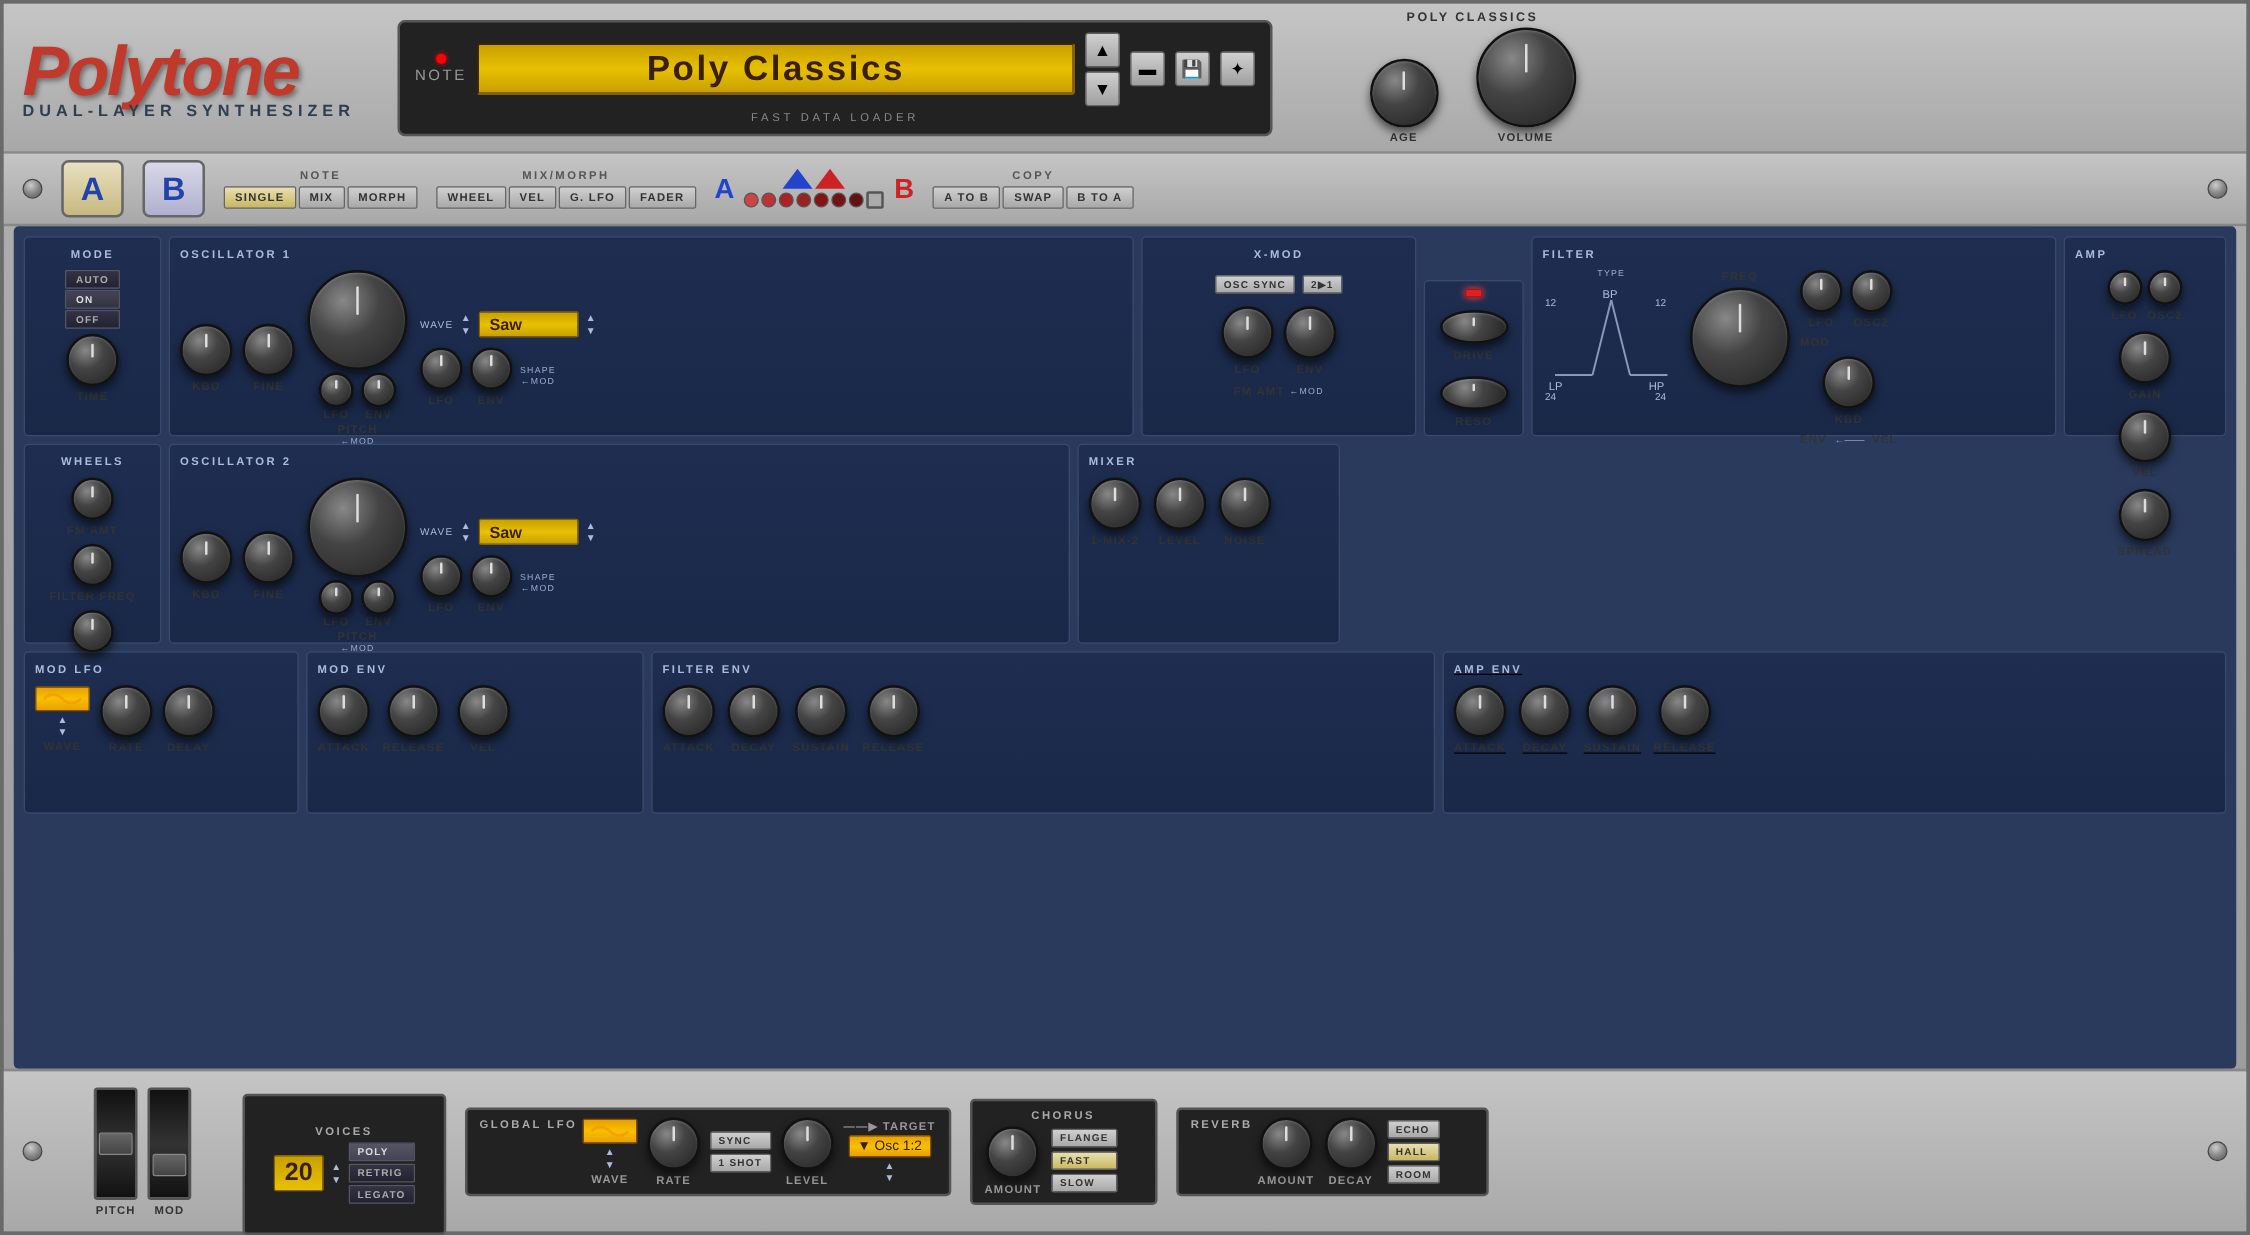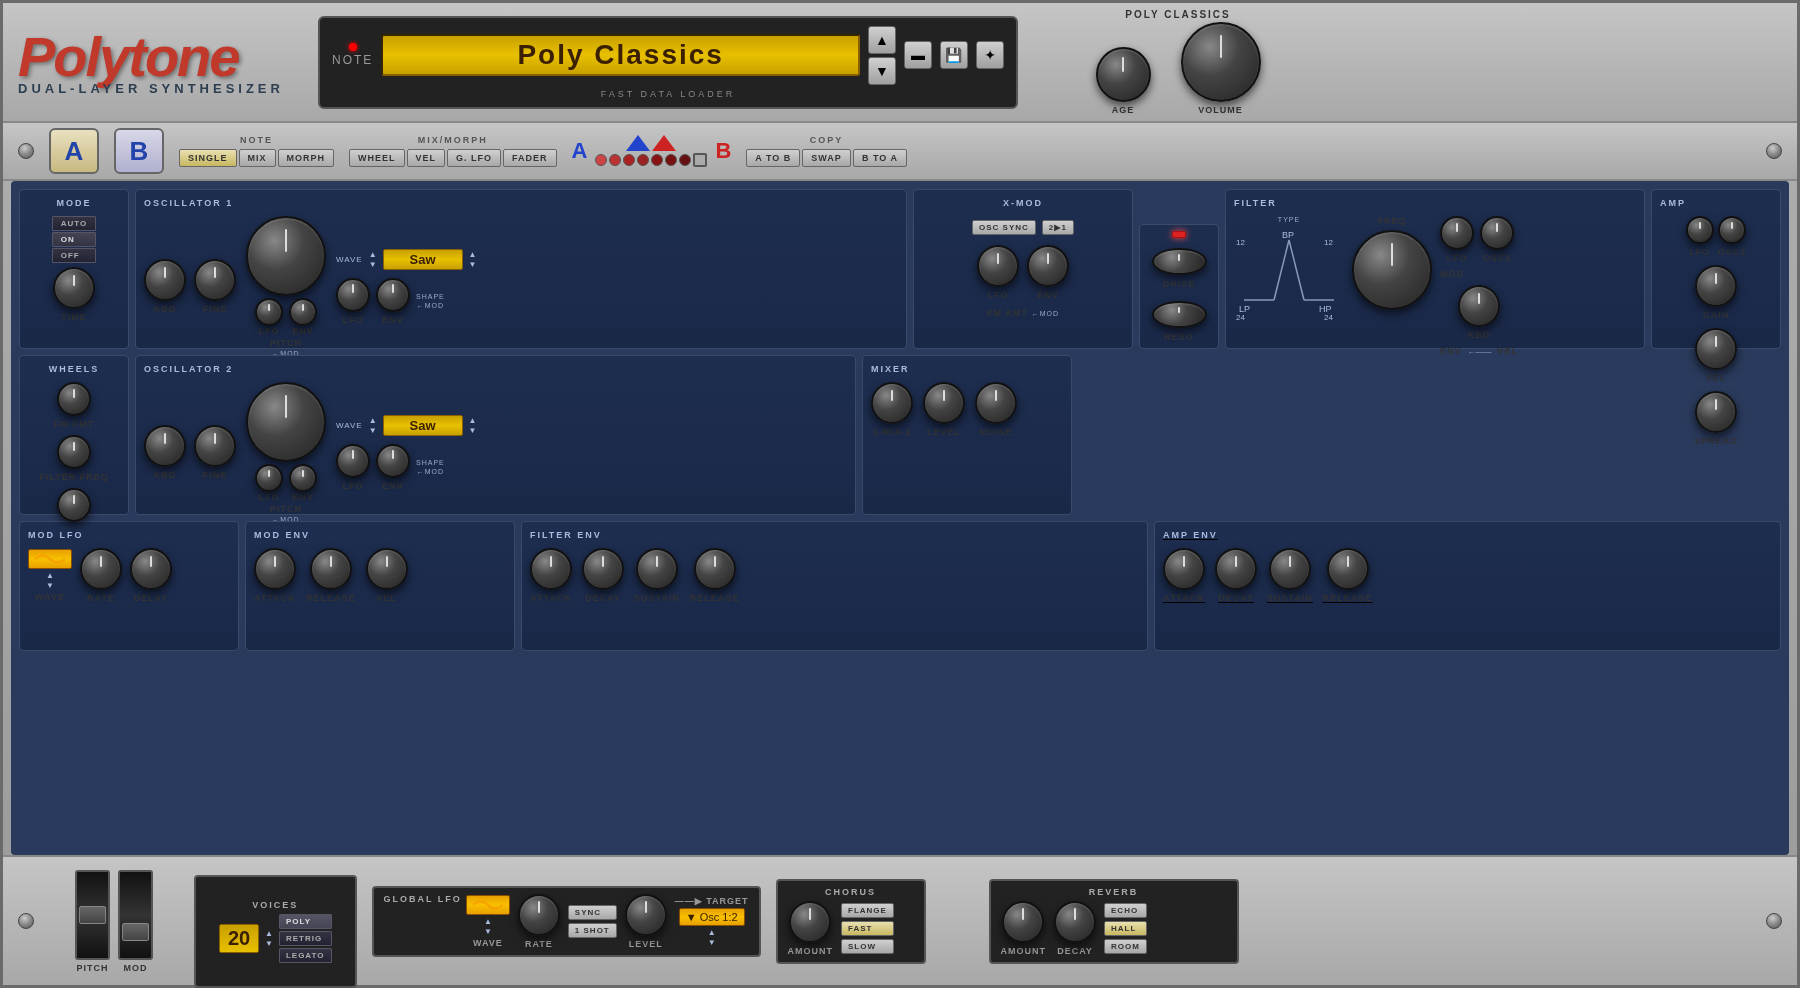--- a/index.html
+++ b/index.html
@@ -413,21 +413,21 @@
 
     .wave-display {
       background: linear-gradient(180deg, #c8a000 0%, #e8c000 50%, #c8a000 100%);
       border: 1px solid #8a6000;
       border-radius: 2px;
       padding: 2px 8px;
       font-size: 13px;
       font-weight: bold;
       color: #3a2000;
       min-width: 80px;
-      text-align: center;
+      text-align: left;
     }
 
     .mod-label {
       font-size: 7px;
       color: #99aacc;
       letter-spacing: 1px;
     }
 
     
     .bottom-section {
@@ -585,24 +585,23 @@
       gap: 4px;
       min-width: 150px;
     }
 
     .reverb-section {
       background: #222;
       border: 2px solid #555;
       border-radius: 4px;
       padding: 6px 10px;
       display: flex;
-      flex-direction: column;
+      flex-direction: row;
       gap: 4px;
       min-width: 250px;
-      margin-left: 48px;
     }
 
     .section-inner-title {
       font-size: 9px;
       color: #aaa;
       letter-spacing: 2px;
       text-align: center;
       font-weight: bold;
     }
 

